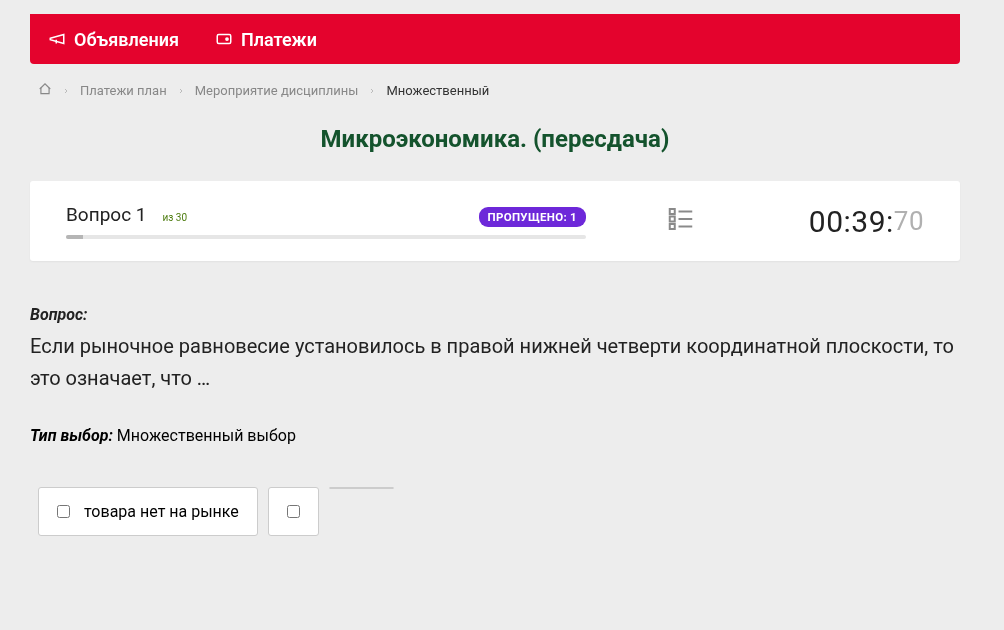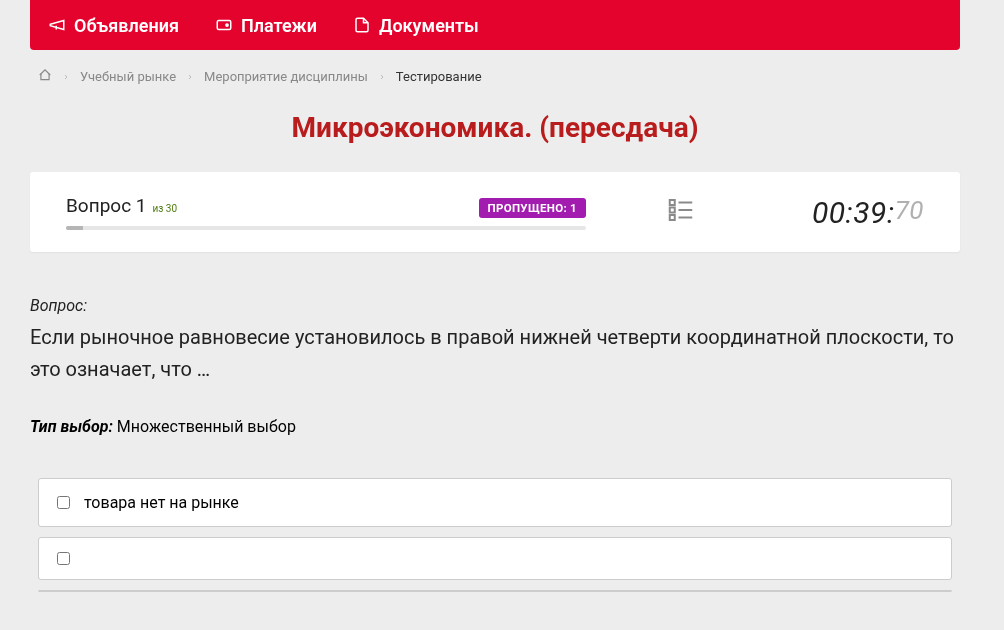--- a/index.html
+++ b/index.html
@@ -11,21 +11,21 @@
       overflow: hidden;
       position: relative;
     }
     .scroll-wrapper {
       width: 1004px;
       height: 630px;
       overflow: auto;
     }
     .content-area {
       width: 990px;
-      padding: 0 30px;
+      padding: 14px 30px;
     }
     .navbar {
       background: #e4032d;
       display: flex;
       height: 50px;
       border-radius: 0 0 4px 4px;
       margin-bottom: 8px;
     }
     .nav-item {
       display: flex;
@@ -57,22 +57,22 @@
       font-size: 13px;
       color: #888;
     }
     .breadcrumb .crumb { cursor: pointer; }
     .breadcrumb .crumb.current { color: #333; }
     .breadcrumb .sep svg { width: 8px; height: 8px; stroke: #bbb; }
     .home-ico svg { width: 14px; height: 14px; stroke: #888; }
 
     .page-title {
       text-align: center;
-      color: #b91c1c;
-      font-size: 28px;
+      color: #14532d;
+      font-size: 24px;
       font-weight: 700;
       margin: 10px 0 28px;
     }
 
     .status-card {
       background: #fff;
       border-radius: 3px;
       padding: 22px 36px;
       display: flex;
       align-items: center;
@@ -83,30 +83,30 @@
       flex: 0 0 auto;
       width: 520px;
     }
     .q-line {
       display: flex;
       align-items: baseline;
       justify-content: space-between;
       gap: 10px;
       margin-bottom: 8px;
     }
-    .q-left { display: flex; align-items: baseline; gap: 6px; }
+    .q-left { display: flex; align-items: baseline; gap: 16px; }
     .q-num { font-size: 19px; font-weight: 400; color: #222; }
     .q-of { font-size: 10px; color: #4d7c0f; }
     .skipped-badge {
-      background: #a21caf;
+      background: #6d28d9;
       color: #fff;
       font-size: 11.5px;
       font-weight: 700;
       padding: 3px 9px;
-      border-radius: 3px;
+      border-radius: 9px;
       letter-spacing: 0.3px;
     }
     .progress-bar {
       height: 4px;
       background: #e6e6e6;
       border-radius: 2px;
       overflow: hidden;
     }
     .progress-fill {
       height: 100%;
@@ -118,47 +118,46 @@
       cursor: pointer;
       color: #8a8a8a;
     }
     .list-btn svg { width: 30px; height: 30px; }
     .timer {
       margin-left: auto;
       font-size: 30px;
       color: #222;
       font-weight: 400;
       display: flex;
-      align-items: flex-start;
+      align-items: center;
       letter-spacing: 0.5px;
-      font-style: italic;
     }
     .timer-sec { color: #b0b0b0; font-size: 26px; }
 
     .question-block { padding: 0 0 28px; }
     .q-label {
-      font-weight: 400;
+      font-weight: 700;
       font-style: italic;
       font-size: 16px;
       color: #222;
       margin-bottom: 6px;
     }
     .q-text {
       font-size: 20px;
       line-height: 1.6;
       color: #222;
       margin-bottom: 32px;
     }
     .ans-type-row {
       font-size: 16px;
       margin-bottom: 42px;
     }
     .ans-type-label { font-weight: 700; font-style: italic; }
 
-    .answers { display: flex; flex-direction: column; gap: 10px; padding: 0 8px; }
+    .answers { display: flex; flex-direction: row; gap: 10px; padding: 0 8px; }
     .answer-option {
       display: flex;
       align-items: center;
       gap: 14px;
       background: #fff;
       border: 1px solid #ccc;
       border-radius: 3px;
       padding: 14px 18px;
       font-size: 16px;
       cursor: pointer;
@@ -192,51 +191,42 @@
         <span>Объявления</span>
       </div>
       <div class="nav-item">
         <span class="nav-icon">
           <svg viewBox="0 0 24 24" fill="none" stroke="white" stroke-width="2">
               <rect x="3" y="6" width="18" height="12" rx="2"></rect>
               <circle cx="16" cy="12" r="1.5" fill="white"></circle>
             </svg>
         </span>
         <span>Платежи</span>
-      </div>
-      <div class="nav-item">
-        <span class="nav-icon">
-          <svg viewBox="0 0 24 24" fill="none" stroke="white" stroke-width="2">
-              <path d="M14 3H6a2 2 0 0 0-2 2v14a2 2 0 0 0 2 2h12a2 2 0 0 0 2-2V9l-6-6z"></path>
-              <path d="M14 3v6h6"></path>
-            </svg>
-        </span>
-        <span>Документы</span>
       </div>
     </div>
 
     <div class="breadcrumb">
       <span class="home-ico">
         <svg viewBox="0 0 24 24" fill="none" stroke="currentColor" stroke-width="2">
             <path d="M3 12l9-9 9 9"></path>
             <path d="M5 10v10h14V10"></path>
           </svg>
       </span>
       <span class="sep"><svg viewBox="0 0 24 24" fill="none" stroke="currentColor" stroke-width="3">
             <path d="M9 6l6 6-6 6"></path>
           </svg></span>
-      <span class="crumb">Учебный рынке</span>
+      <span class="crumb">Платежи план</span>
       <span class="sep"><svg viewBox="0 0 24 24" fill="none" stroke="currentColor" stroke-width="3">
             <path d="M9 6l6 6-6 6"></path>
           </svg></span>
       <span class="crumb">Мероприятие дисциплины</span>
       <span class="sep"><svg viewBox="0 0 24 24" fill="none" stroke="currentColor" stroke-width="3">
             <path d="M9 6l6 6-6 6"></path>
           </svg></span>
-      <span class="crumb current">Тестирование</span>
+      <span class="crumb current">Множественный</span>
     </div>
 
     <h1 class="page-title">Микроэкономика. (пересдача)</h1>
 
     <div class="status-card">
       <div class="question-progress">
         <div class="q-line">
           <div class="q-left">
             <span class="q-num">Вопрос 1</span>
             <span class="q-of">из 30</span>

